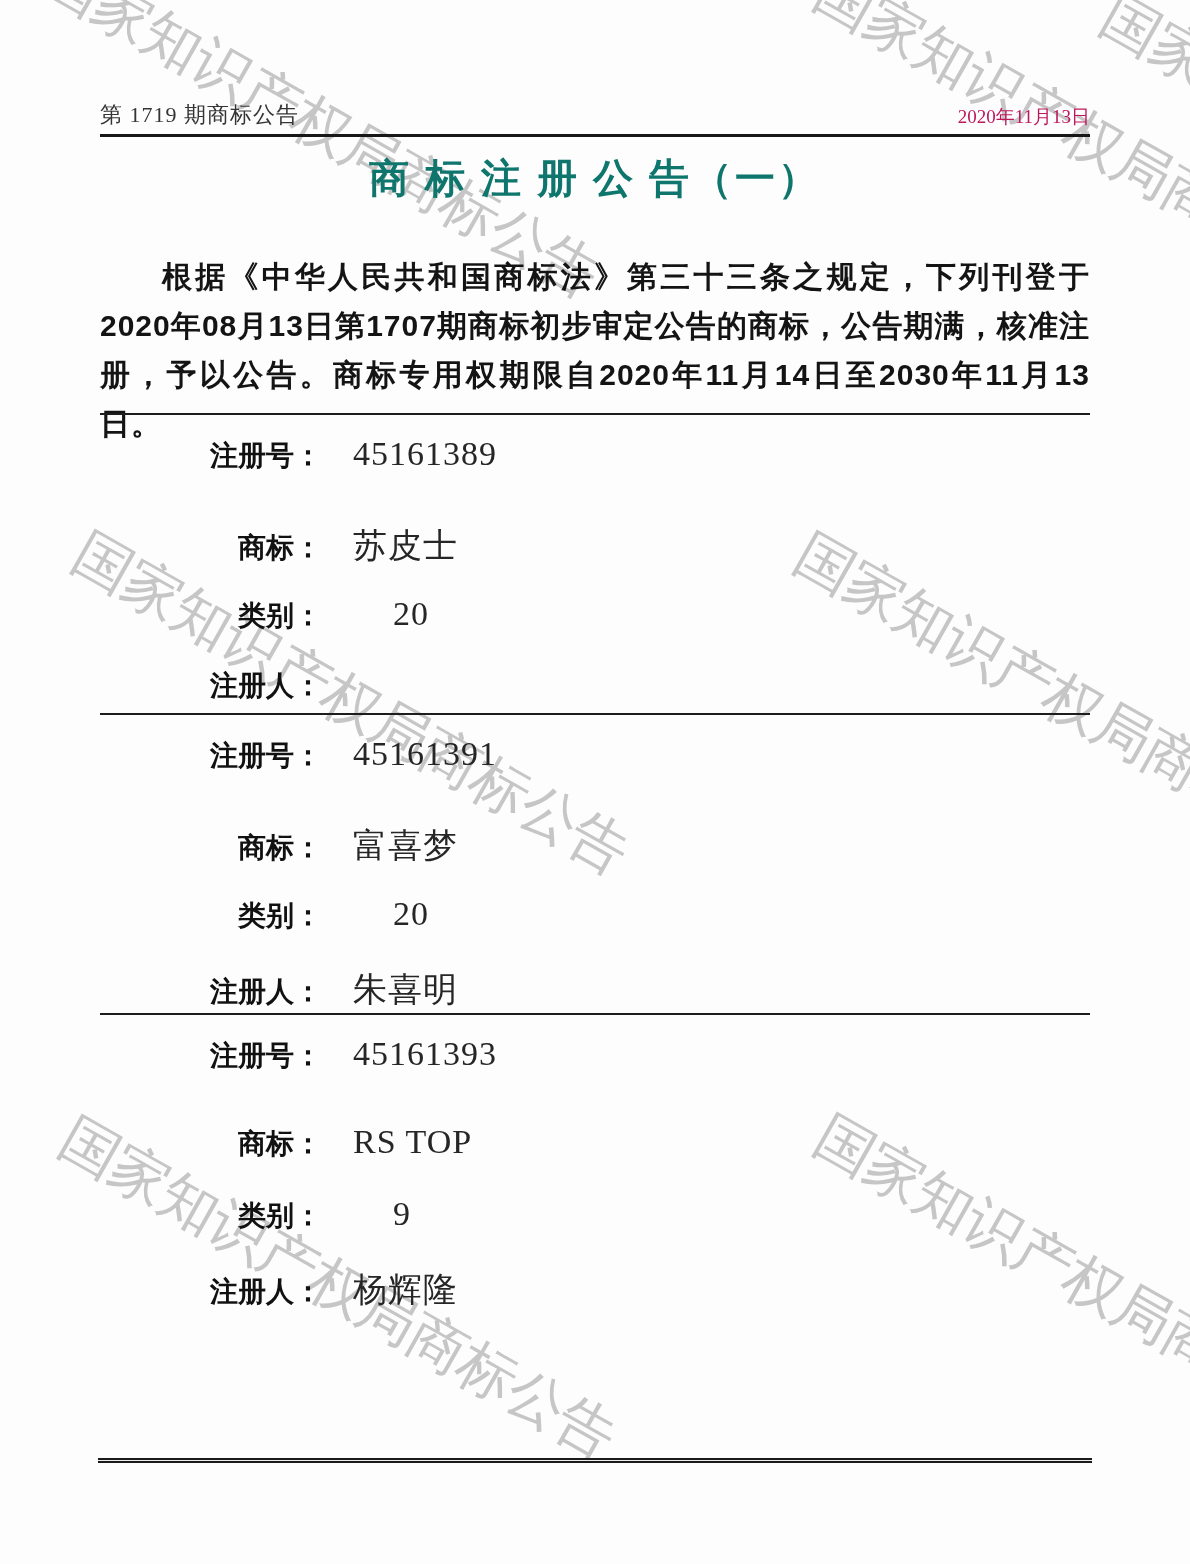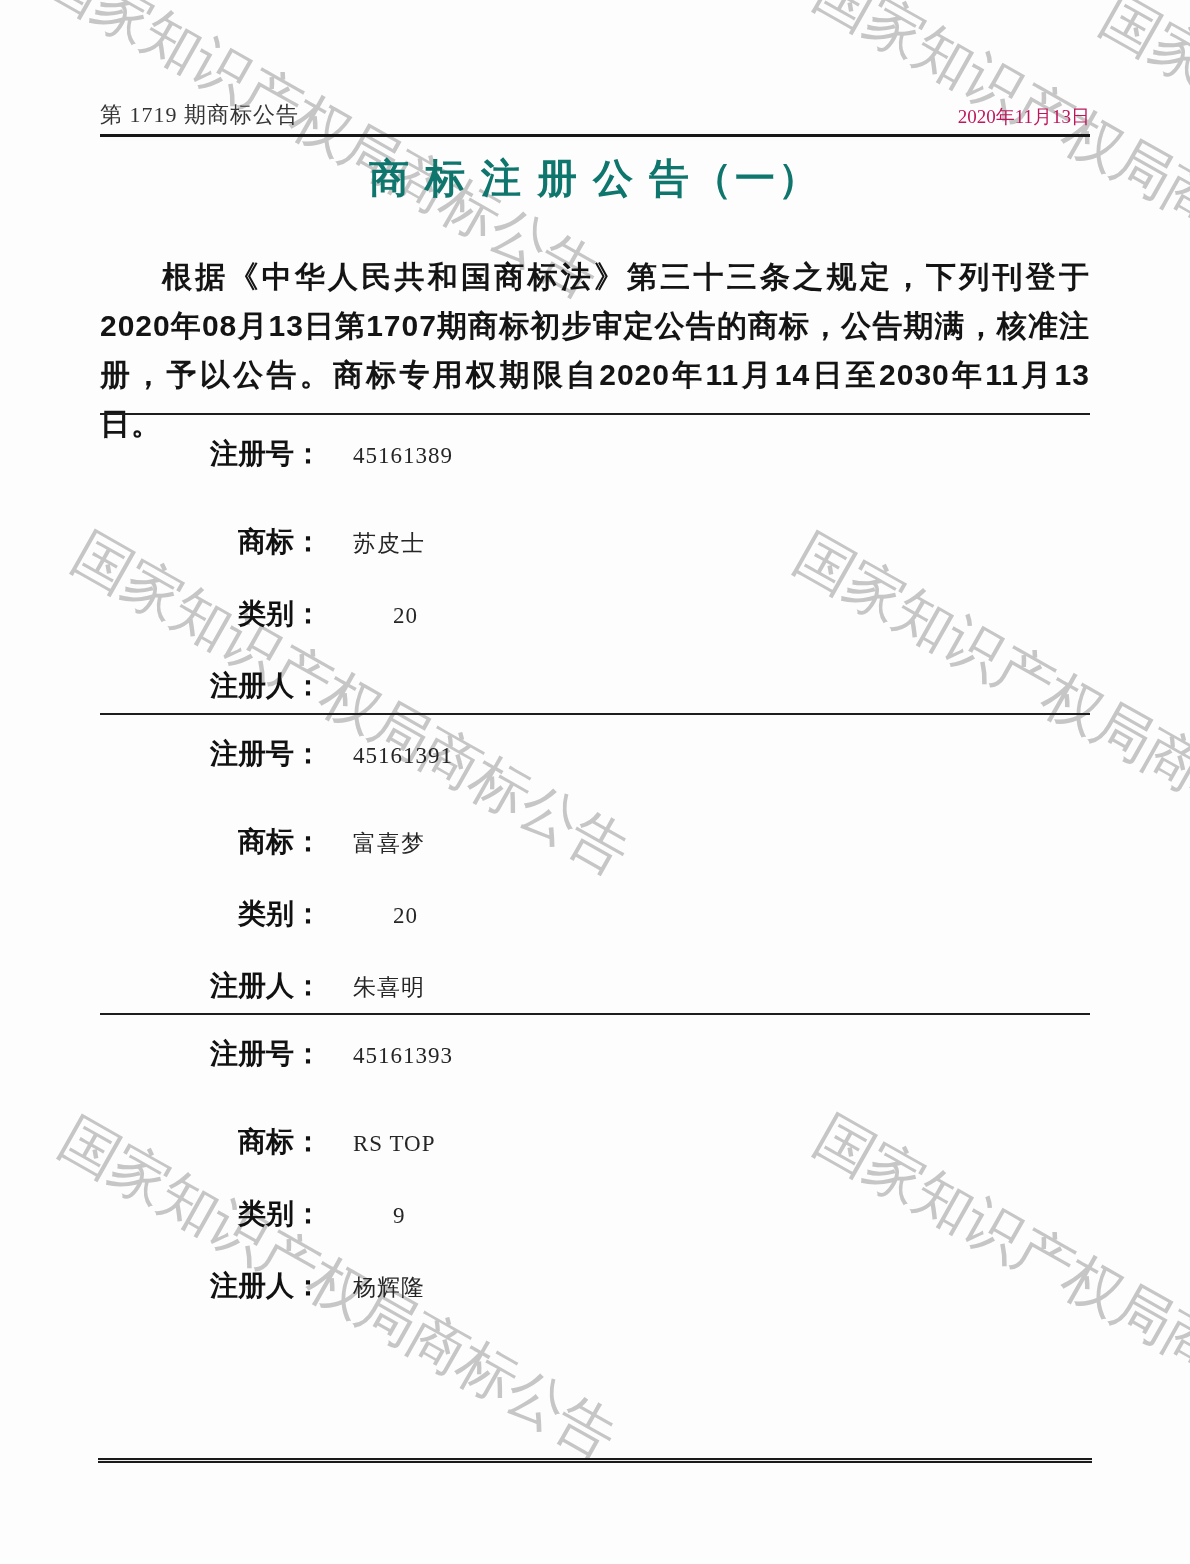--- a/index.html
+++ b/index.html
@@ -62,21 +62,21 @@
   }
   .row{position:absolute;left:0;display:flex;align-items:baseline;}
   .row-1{top:20px;} .row-2{top:108px;} .row-3{top:180px;gap:40px;} .row-4{top:252px;}
   .field-label{
     display:inline-block;width:222px;text-align:right;
     font-family:"Liberation Sans","DejaVu Sans",sans-serif;
     font-weight:bold;font-size:28px;color:#111;
   }
   .field-value{
     display:inline-block;margin-left:31px;
-    font-size:23px;color:#262626;letter-spacing:1px;
+    font-size:34px;color:#262626;letter-spacing:1px;
   }
   .bottom-rule{
     position:absolute;left:98px;top:1458px;width:994px;height:5px;
     box-sizing:border-box;
     border-top:2px solid #1a1a1a;border-bottom:2px solid #1a1a1a;
     background:#ededed;
   }
 </style>
 </head>
 <body>

